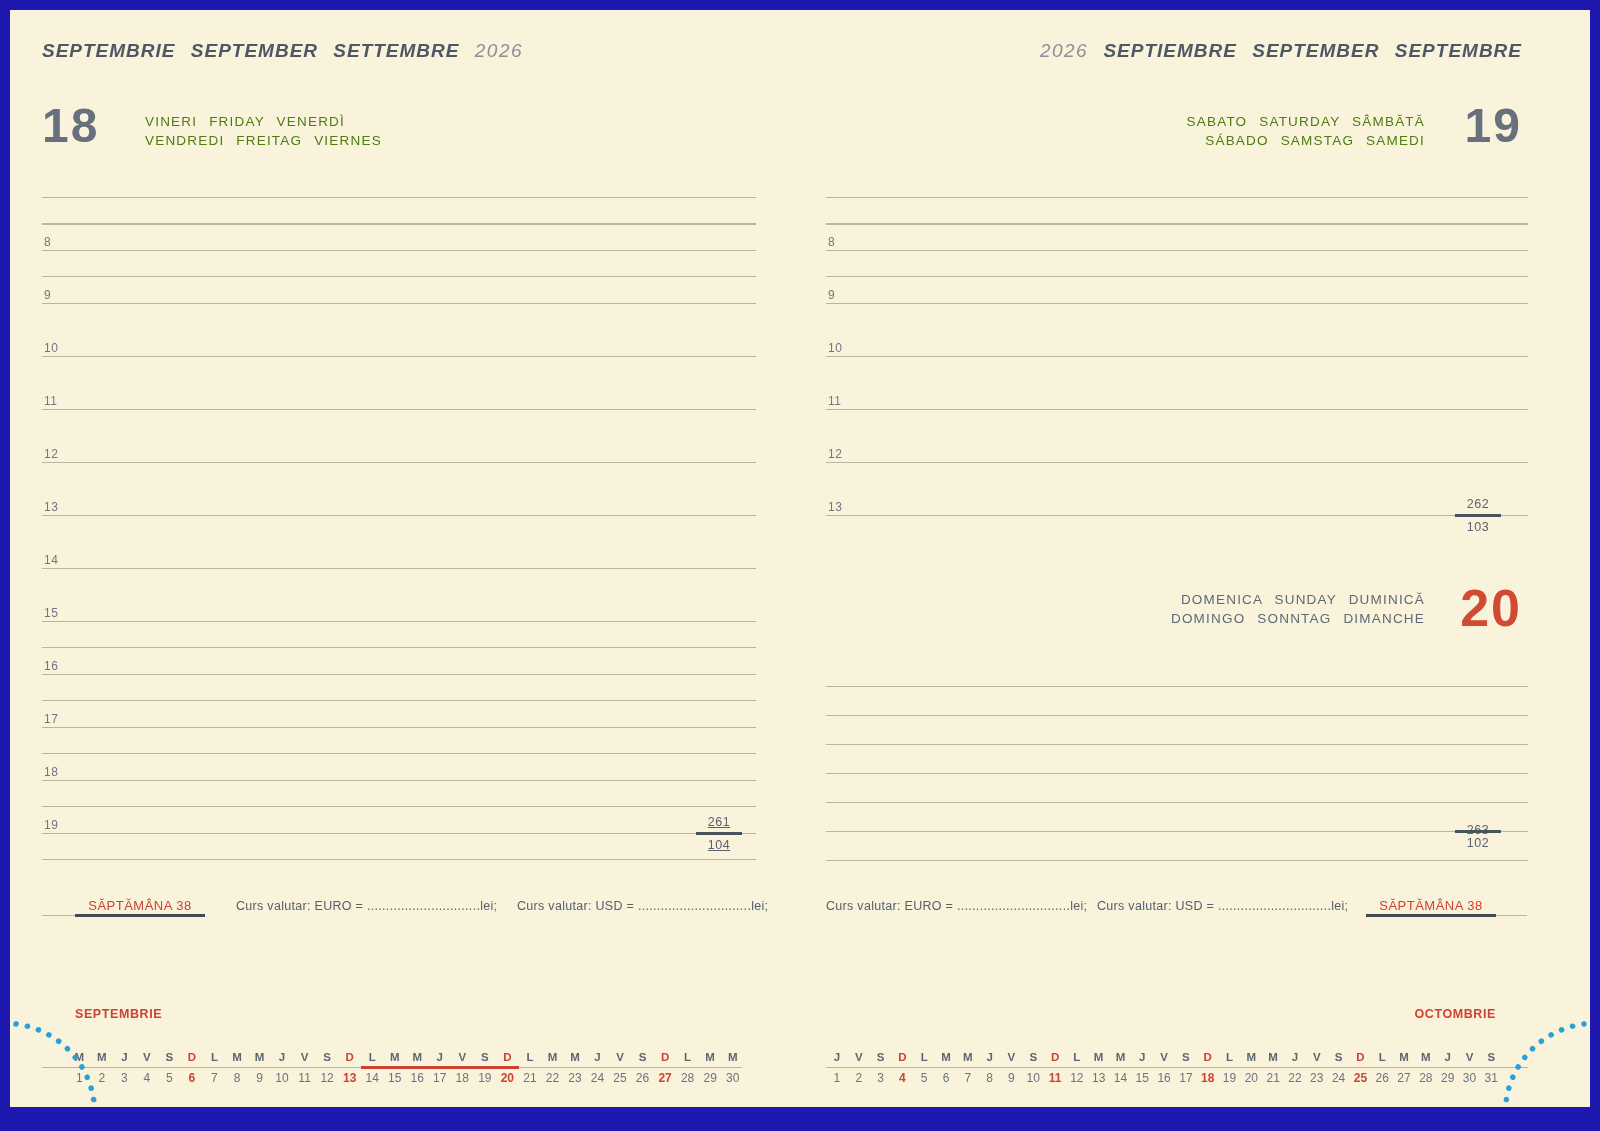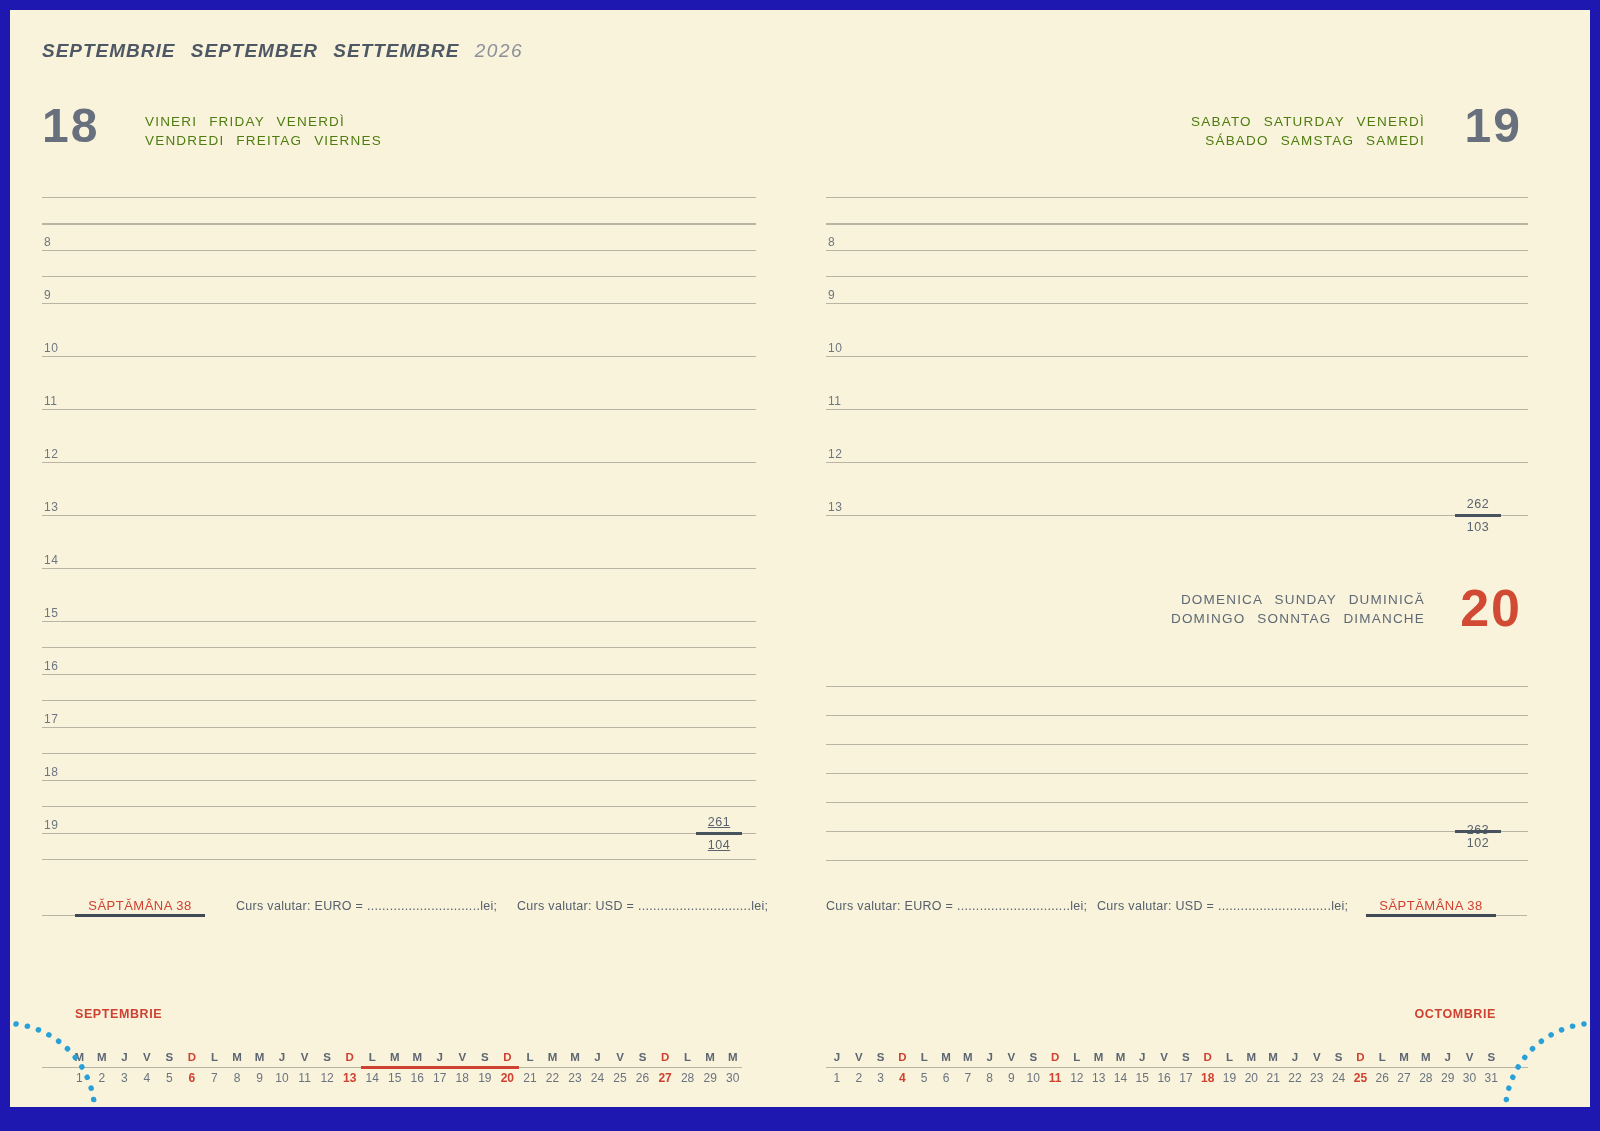--- a/index.html
+++ b/index.html
@@ -195,23 +195,27 @@
         <span class="cal-cell">25</span>
         <span class="cal-cell">26</span>
         <span class="cal-cell red">27</span>
         <span class="cal-cell">28</span>
         <span class="cal-cell">29</span>
         <span class="cal-cell">30</span>
     </div>
   </div>
 
   <div class="page" id="page-right">
+    <div class="month-title">
+      <span class="yr">2026</span>
+      <span class="months">SEPTIEMBRE  SEPTEMBER  SEPTEMBRE</span>
+    </div>
     <div class="big-day">19</div>
     <div class="day-names">
-      <div>SABATO  SATURDAY  VENERDÌ</div>
+      <div>SABATO  SATURDAY  SÂMBĂTĂ</div>
       <div>SÁBADO  SAMSTAG  SAMEDI</div>
     </div>
 
     <div class="hourgrid" id="grid-right">
       <span class="hour-label" style="top: 37px;">8</span>
         <span class="hour-label" style="top: 90px;">9</span>
         <span class="hour-label" style="top: 143px;">10</span>
         <span class="hour-label" style="top: 196px;">11</span>
         <span class="hour-label" style="top: 249px;">12</span>
         <span class="hour-label" style="top: 302px;">13</span>

